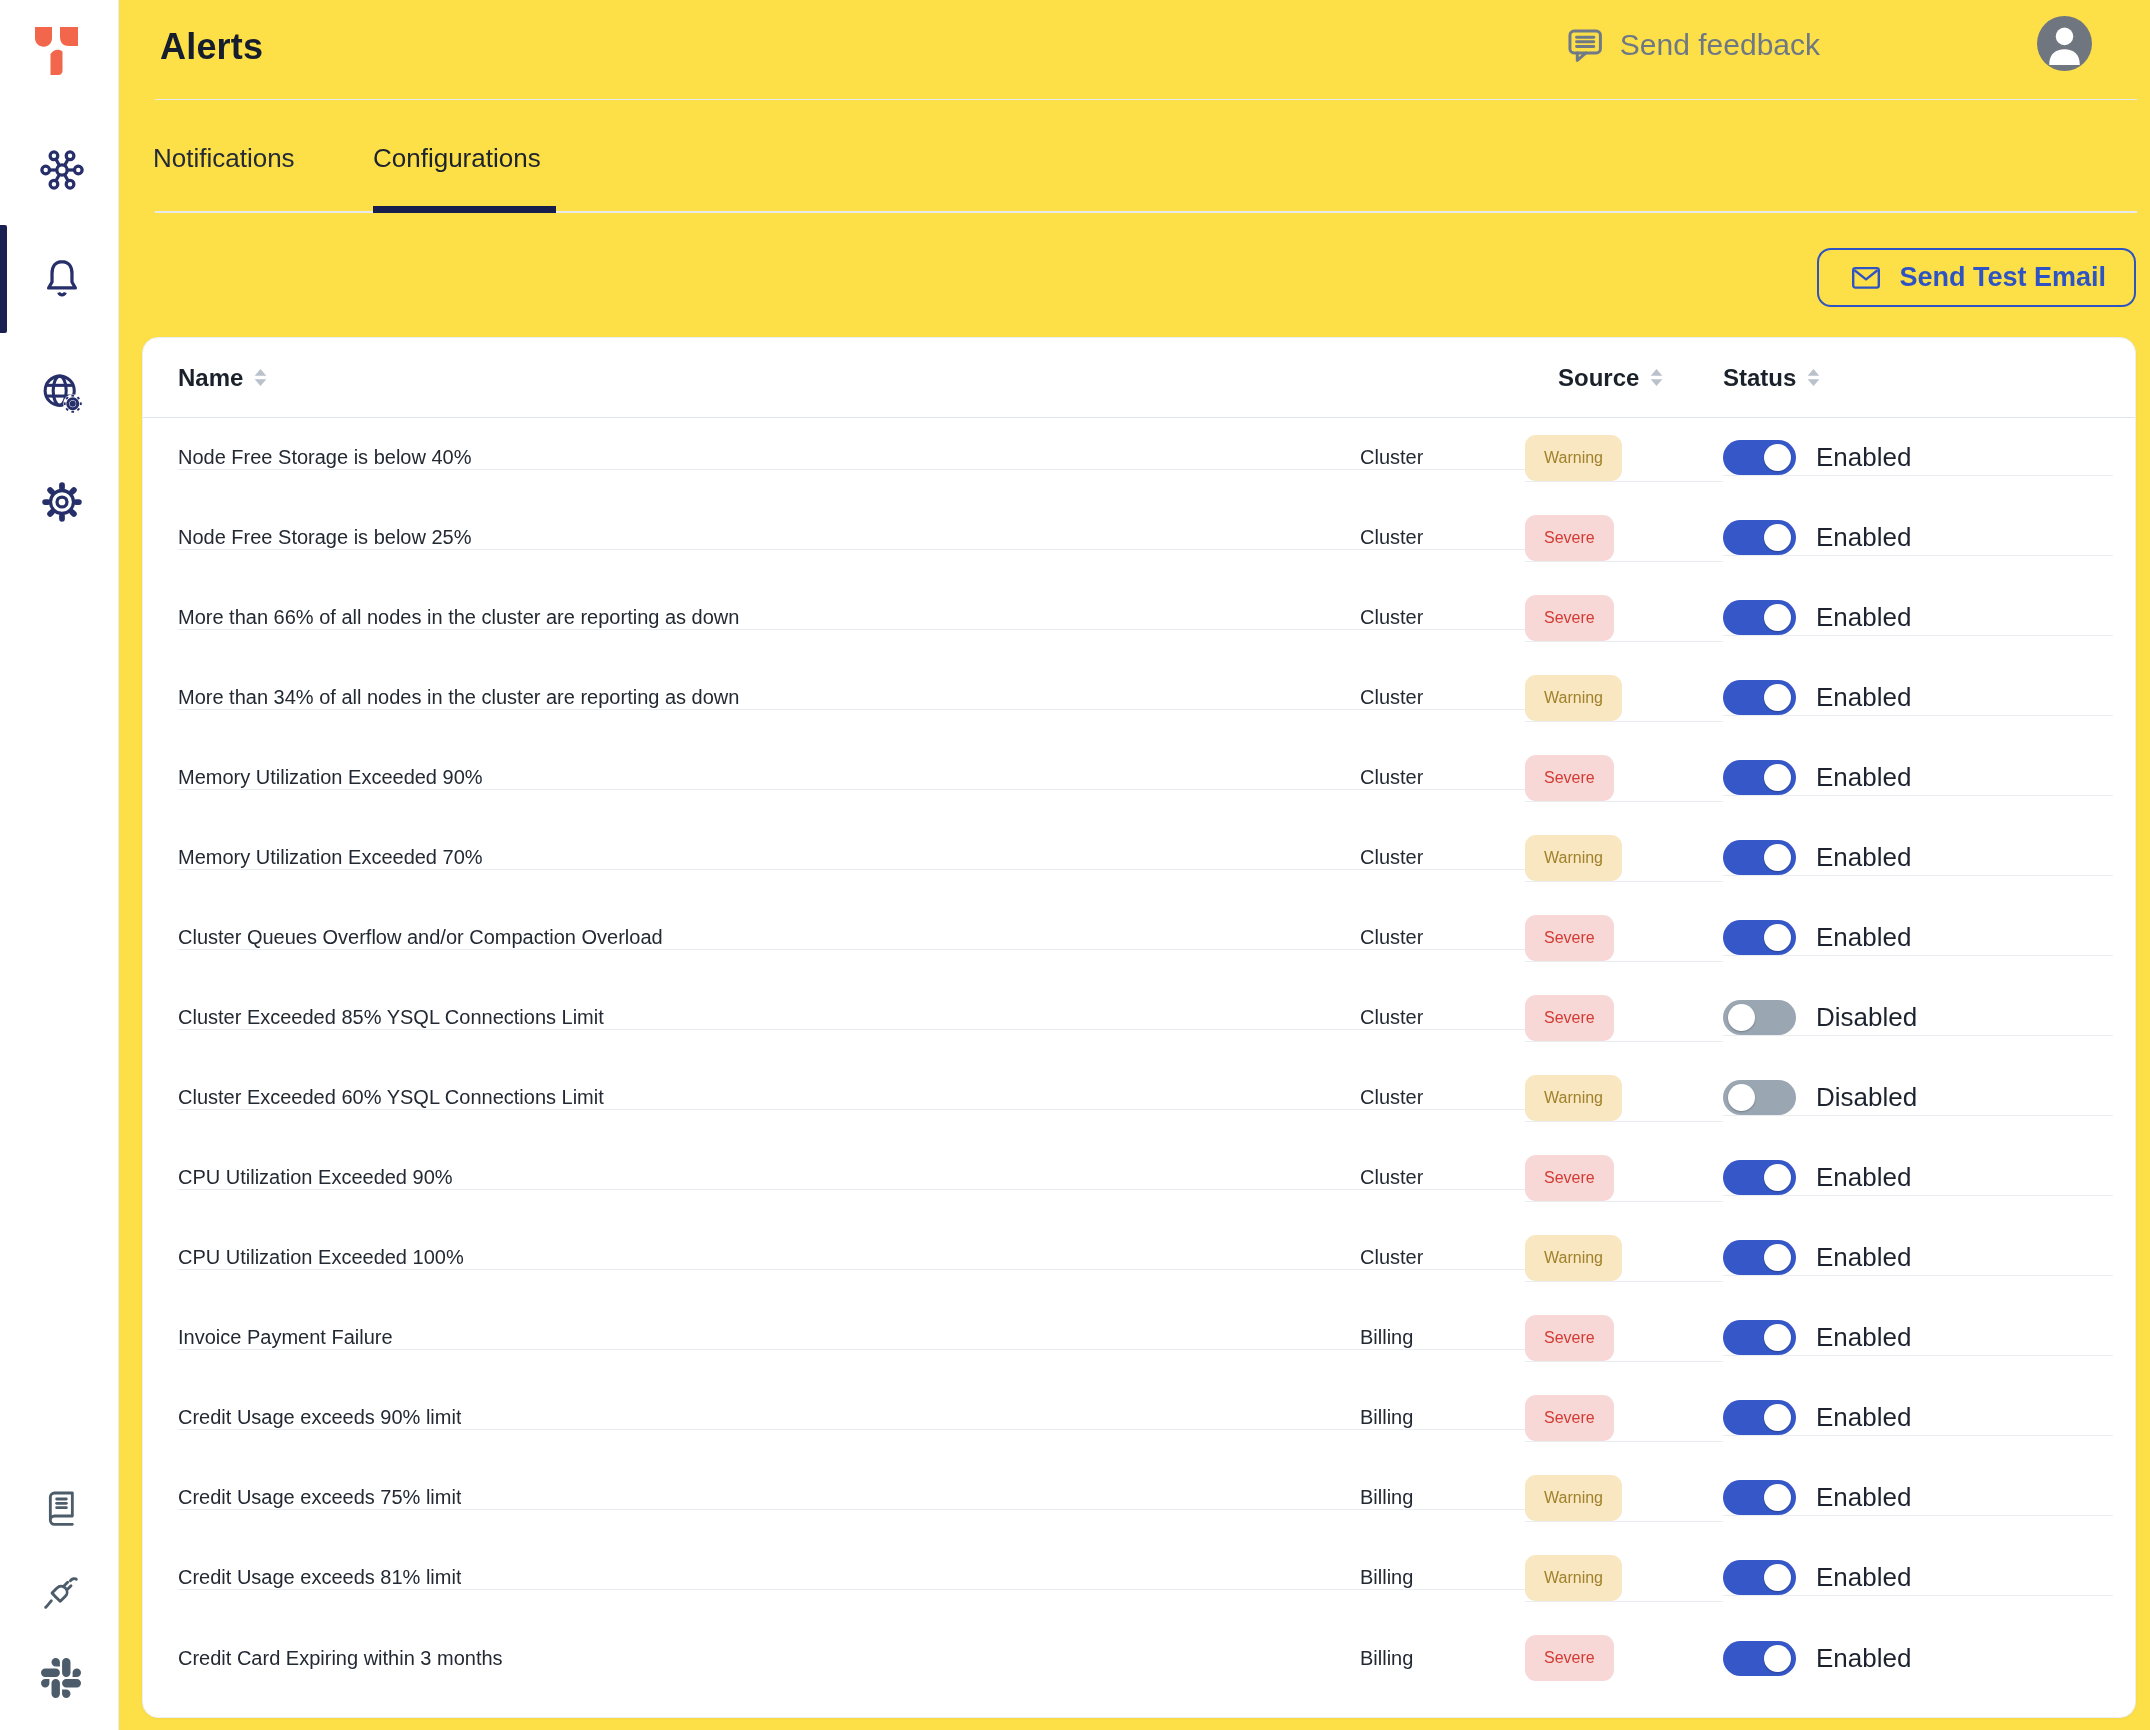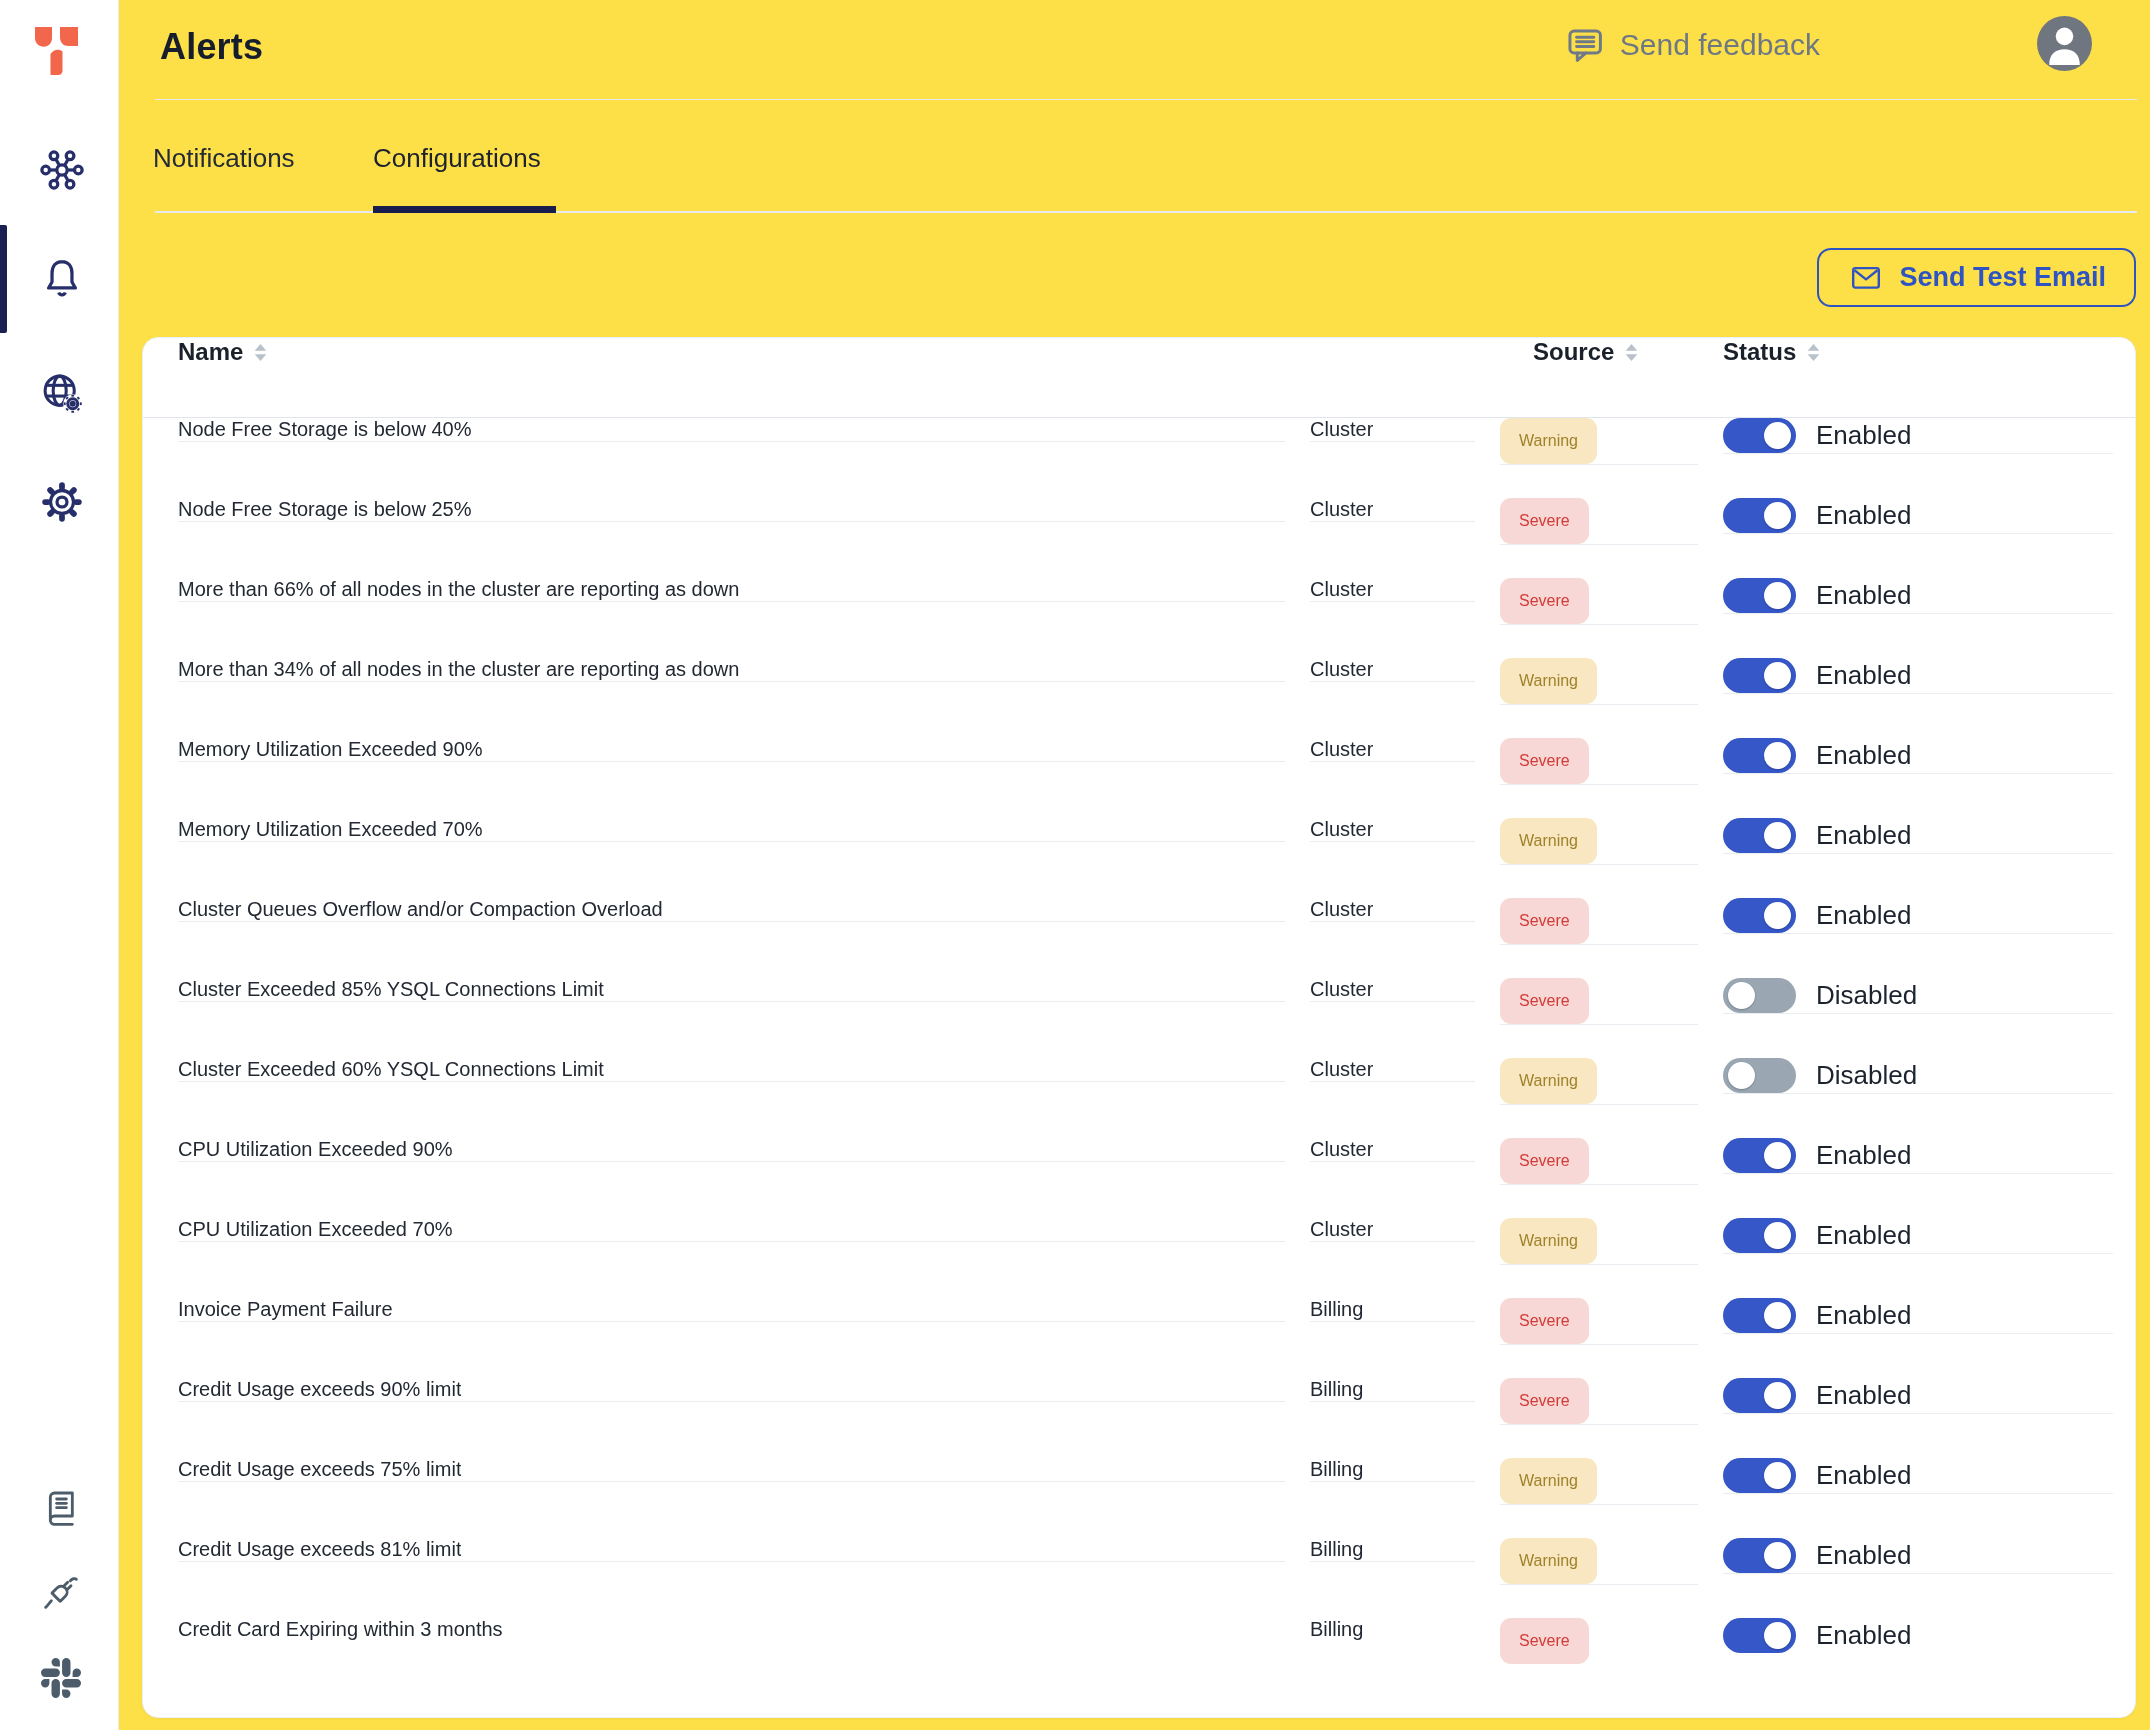--- a/index.html
+++ b/index.html
@@ -34,21 +34,21 @@
   .toolbar { position:relative; height:124px; }
   .btn-outline { position:absolute; right:14px; top:35px; height:59px; padding:0 28px; display:flex; align-items:center; gap:14px;
     border:2px solid #2e54c4; border-radius:14px; background:transparent; color:#2e54c4; font-size:27px; font-weight:700;
     font-family:"Liberation Sans", sans-serif; cursor:pointer; }
   .btn-outline svg { width:38px; height:32px; }
 
   
   .card { position:relative; margin-left:23px; width:1994px; height:1381px; background:#ffffff; border:1px solid #eceff3;
     border-radius:16px; box-shadow:0 1px 3px rgba(20,30,60,.04); overflow:hidden; }
 
-  .trow, .thead { display:flex; align-items:flex-start; padding:0 22px 0 35px; column-gap:25px; height:80px; }
+  .trow, .thead { display:flex; align-items:center; padding:0 22px 0 35px; column-gap:0; height:80px; }
   .thead { border-bottom:1px solid #e0e5eb; }
   .cell { display:flex; align-items:center; min-width:0; }
   .c-name   { flex:1 1 auto; }
   .c-source { flex:0 0 165px; }
   .c-sev    { flex:0 0 198px; }
   .c-status { flex:0 0 390px; gap:20px; }
   .trow .cell { border-bottom:1px solid #e9edf1; }
   .trow:last-child .cell { border-bottom:none; }
 
   .th { font-size:24px; font-weight:700; color:#1b212b; display:flex; align-items:center; gap:10px; cursor:pointer; }
@@ -414,21 +414,21 @@
           </div>
           <div class="cell c-status">
             <span class="switch on" role="switch">
               <span class="knob"></span>
             </span>
             <span class="status-label">Enabled</span>
           </div>
         </div>
         <div class="trow">
           <div class="cell c-name">
-            <span class="td-text">CPU Utilization Exceeded 70%</span>
+            <span class="td-text">CPU Utilization Exceeded 100%</span>
           </div>
           <div class="cell c-source">
             <span class="td-text">Cluster</span>
           </div>
           <div class="cell c-sev">
             <span class="chip chip-warning">Warning</span>
           </div>
           <div class="cell c-status">
             <span class="switch on" role="switch">
               <span class="knob"></span>

